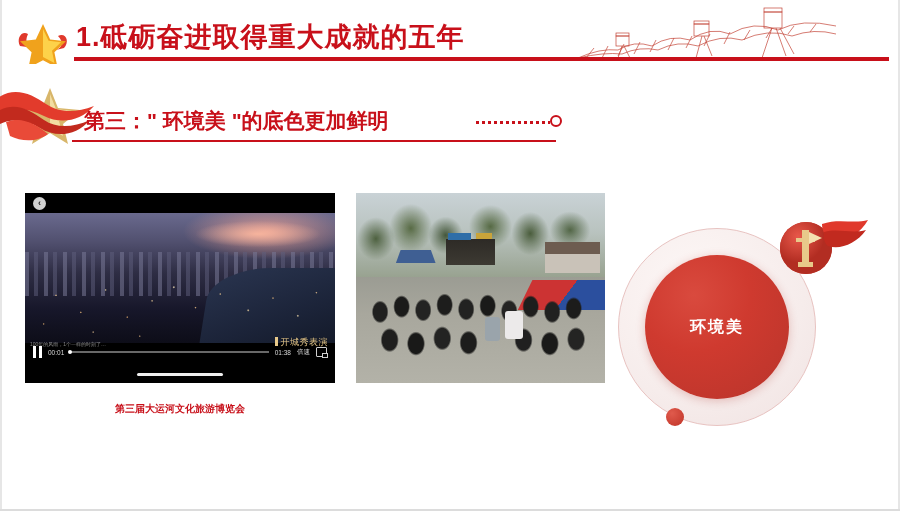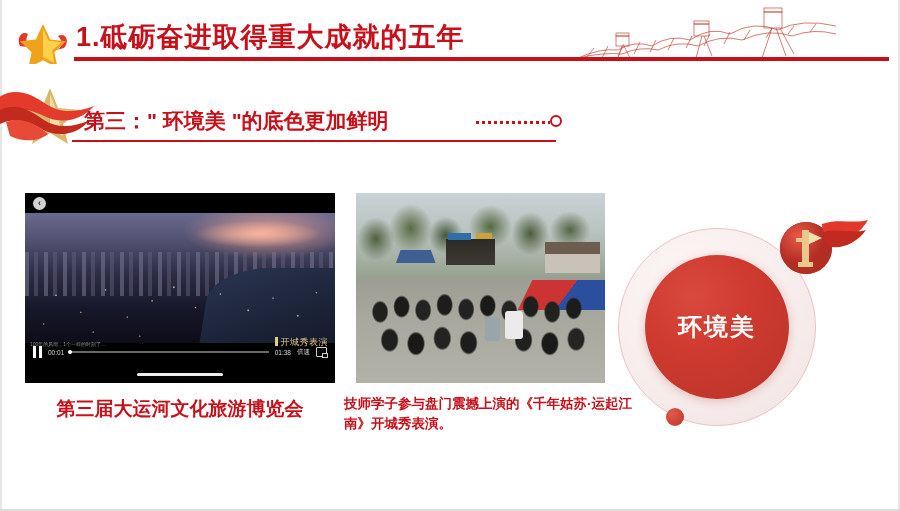--- a/index.html
+++ b/index.html
@@ -373,21 +373,21 @@
     background: #9aa4ab;
     border-radius: 3px;
   }
 
   
   .cap-left {
     position: absolute;
     left: 20px; top: 399px;
     width: 320px;
     text-align: center;
-    font-size: 19px;
+    font-size: 10px;
     font-weight: bold;
     color: #c8101a;
     line-height: 19px;
   }
   .cap-right {
     position: absolute;
     left: 344px; top: 394px;
     width: 300px;
     font-size: 13.5px;
     font-weight: bold;
@@ -418,21 +418,21 @@
     background: radial-gradient(circle at 34% 28%, #d94a3e 0%, #cf3a2f 40%, #b8342b 100%);
     box-shadow: 0 2px 10px rgba(170,40,30,.25);
   }
   .badge-core span {
     position: absolute;
     left: 0; top: 50%;
     transform: translateY(-50%);
     width: 100%;
     text-align: center;
     color: #ffffff;
-    font-size: 24px;
+    font-size: 16px;
     font-weight: bold;
     letter-spacing: 2px;
   }
   .badge-dot {
     position: absolute;
     left: 48px; top: 180px;
     width: 18px; height: 18px;
     border-radius: 50%;
     background: radial-gradient(circle at 34% 30%, #e05a4c, #c03428);
   }
@@ -555,21 +555,20 @@
     <div class="ph-tent"></div>
     <div class="ph-stage"></div>
     <div class="ph-ground"></div>
     <div class="ph-carpet"></div>
     <div class="ph-crowd"></div>
     <div class="ph-white2"></div>
     <div class="ph-white1"></div>
   </div>
 
   <div class="cap-left">第三届大运河文化旅游博览会</div>
-  <div class="cap-right">技师学子参与盘门震撼上演的《千年姑苏·运起江南》开城秀表演。</div>
 
   <div class="badge-wrap">
     <div class="badge-ring"></div>
     <div class="badge-core">
       <span>环境美</span>
     </div>
     <div class="badge-dot"></div>
     <div class="badge-flag">
       <svg width="92" height="66" viewBox="0 0 92 66">
         <circle cx="30" cy="30" r="26" fill="#c9352a"></circle>

